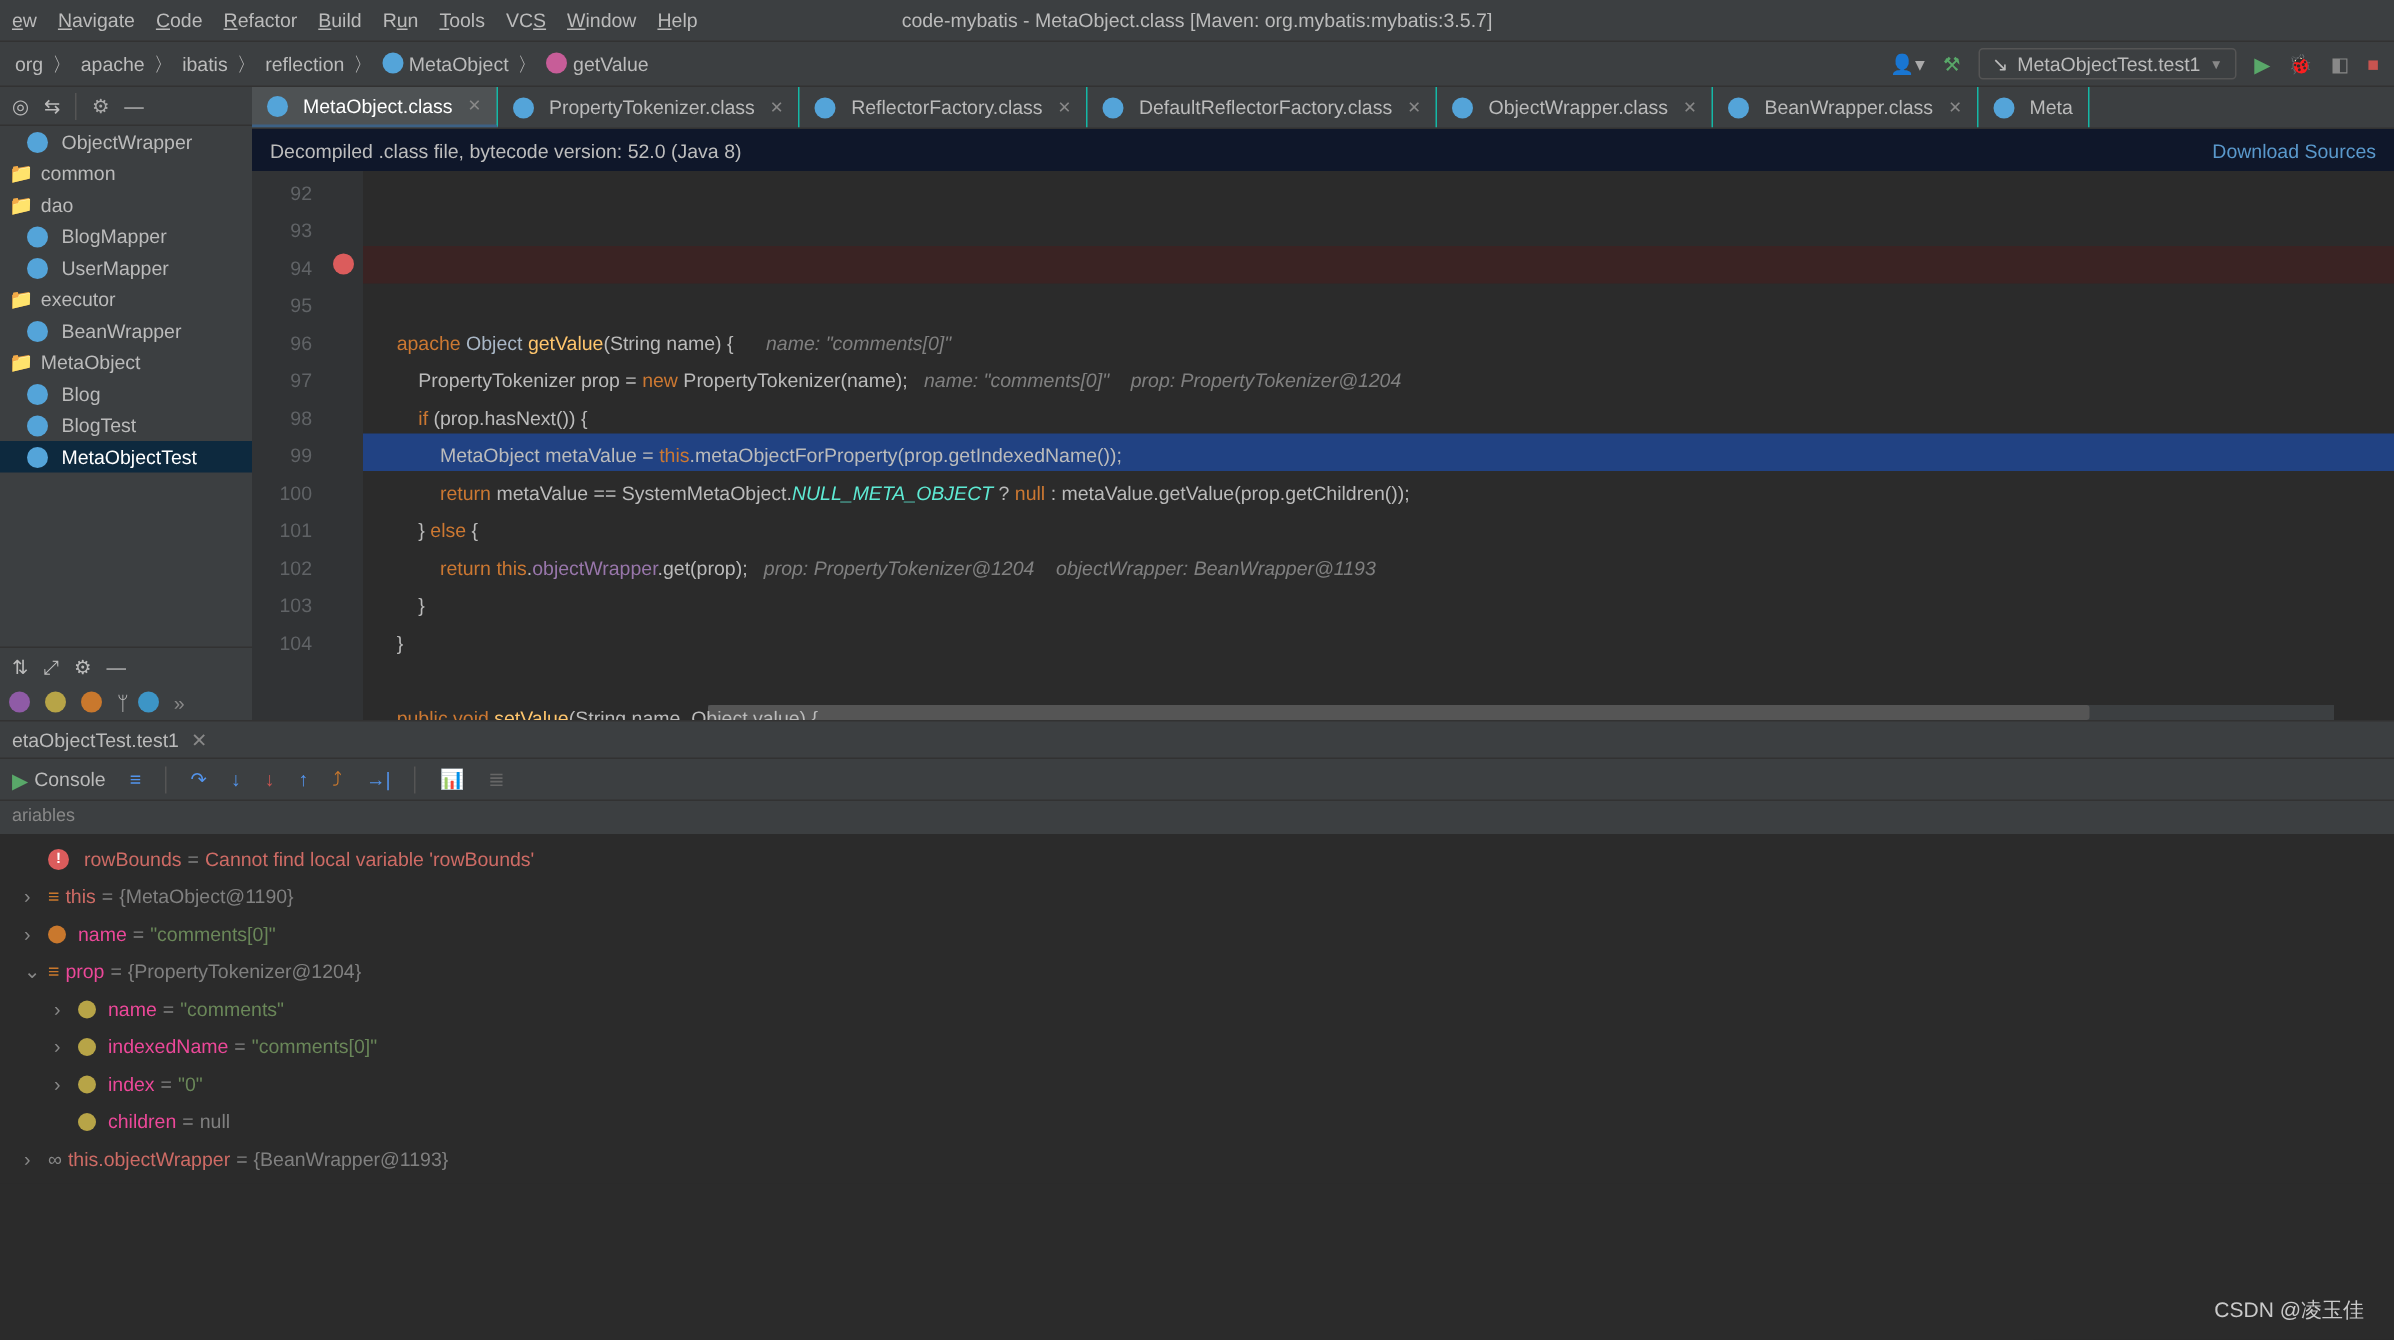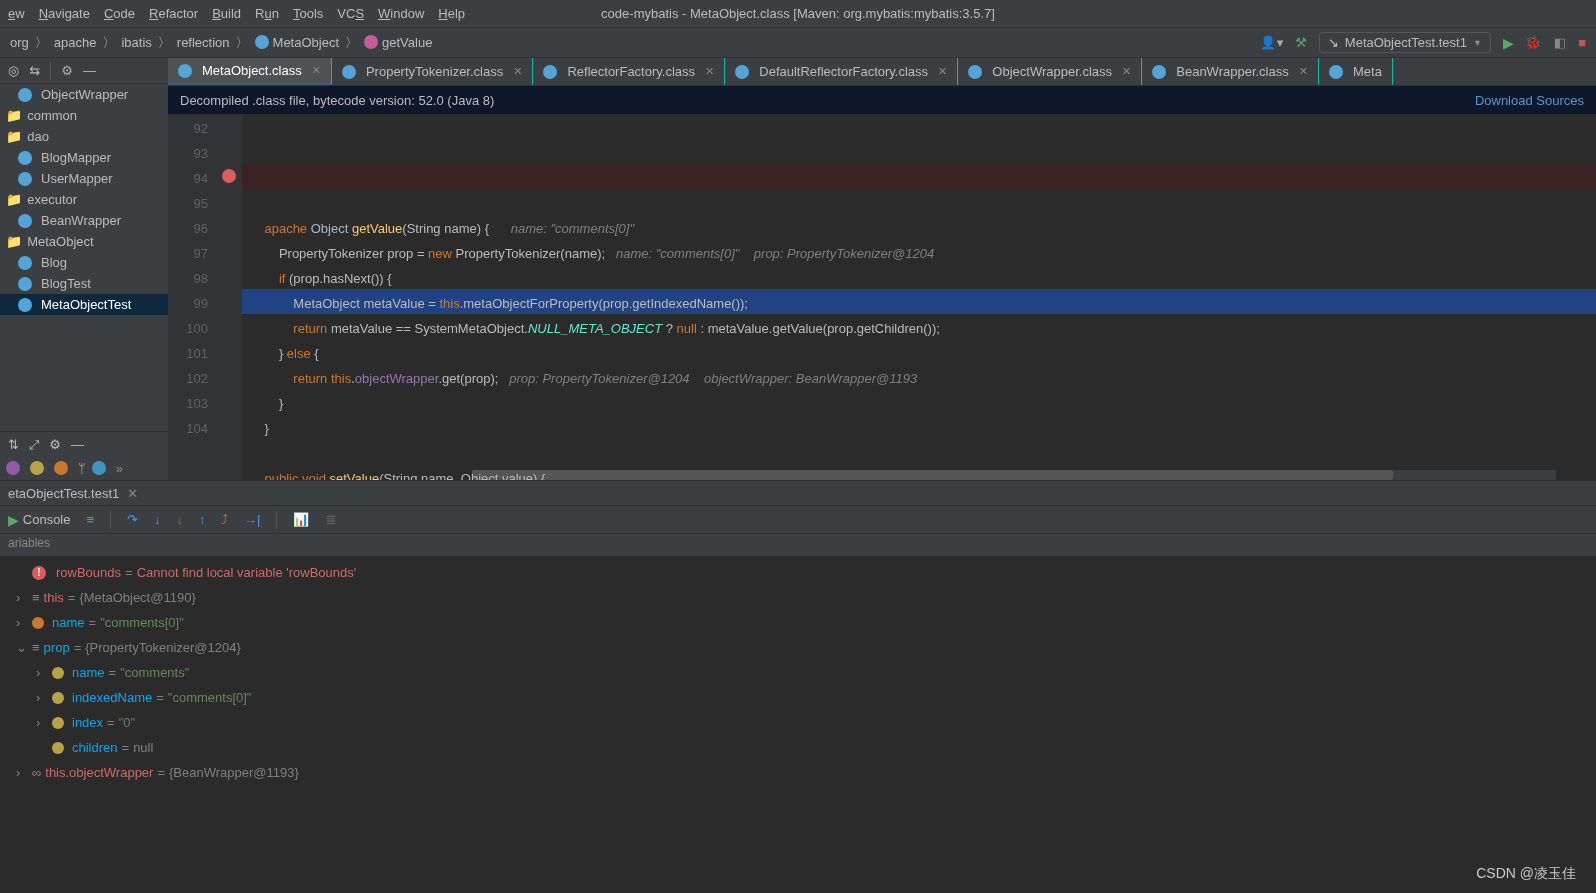--- a/index.html
+++ b/index.html
@@ -57,21 +57,21 @@
 .debug-tab-row { height:26px; background:#3c3f41; display:flex; align-items:center; padding:0 8px; gap:8px; border-bottom:1px solid #323232; border-top:1px solid #323232; }
 .debug-tab-row .dtab { color:#bbbbbb; }
 .debug-tab-row .x { color:#888; }
 .debug-toolbar { height:28px; background:#3c3f41; display:flex; align-items:center; padding:0 8px; gap:16px; border-bottom:1px solid #323232; }
 .var-head { height:22px; background:#3c3f41; padding:2px 8px; font-size:12px; color:#888; }
 .var-pane { background:#2b2b2b; padding:4px 0; font-size:13px; }
 .var-row { display:flex; align-items:center; padding:2px 8px 2px 16px; gap:4px; line-height:21px; }
 .var-row .ar { color:#888; width:12px; }
 .var-row.ind1 { padding-left:36px; }
 .var-name { color:#ce6b65; }
-.var-name-p { color:#0ea5e9; }
+.var-name-p { color:#ec4899; }
 .var-eq { color:#808080; }
 .var-val-g { color:#808080; }
 .var-val-s { color:#6a8759; }
 .var-err { color:#ce6b65; }
 .ico-err { display:inline-block; width:14px; height:14px; background:#db5c5c; border-radius:50%; margin-right:6px; color:#fff; text-align:center; line-height:14px; font-size:10px; font-weight:bold; }
 .watermark { position:absolute; bottom:10px; right:20px; color:#cacaca; font-size:14px; }
 .console-ico { display:flex; align-items:center; gap:4px; }
 .hammer { color:#59a869; }
 .divider { width:1px; height:18px; background:#555; }
 .person { color:#aaa; }

